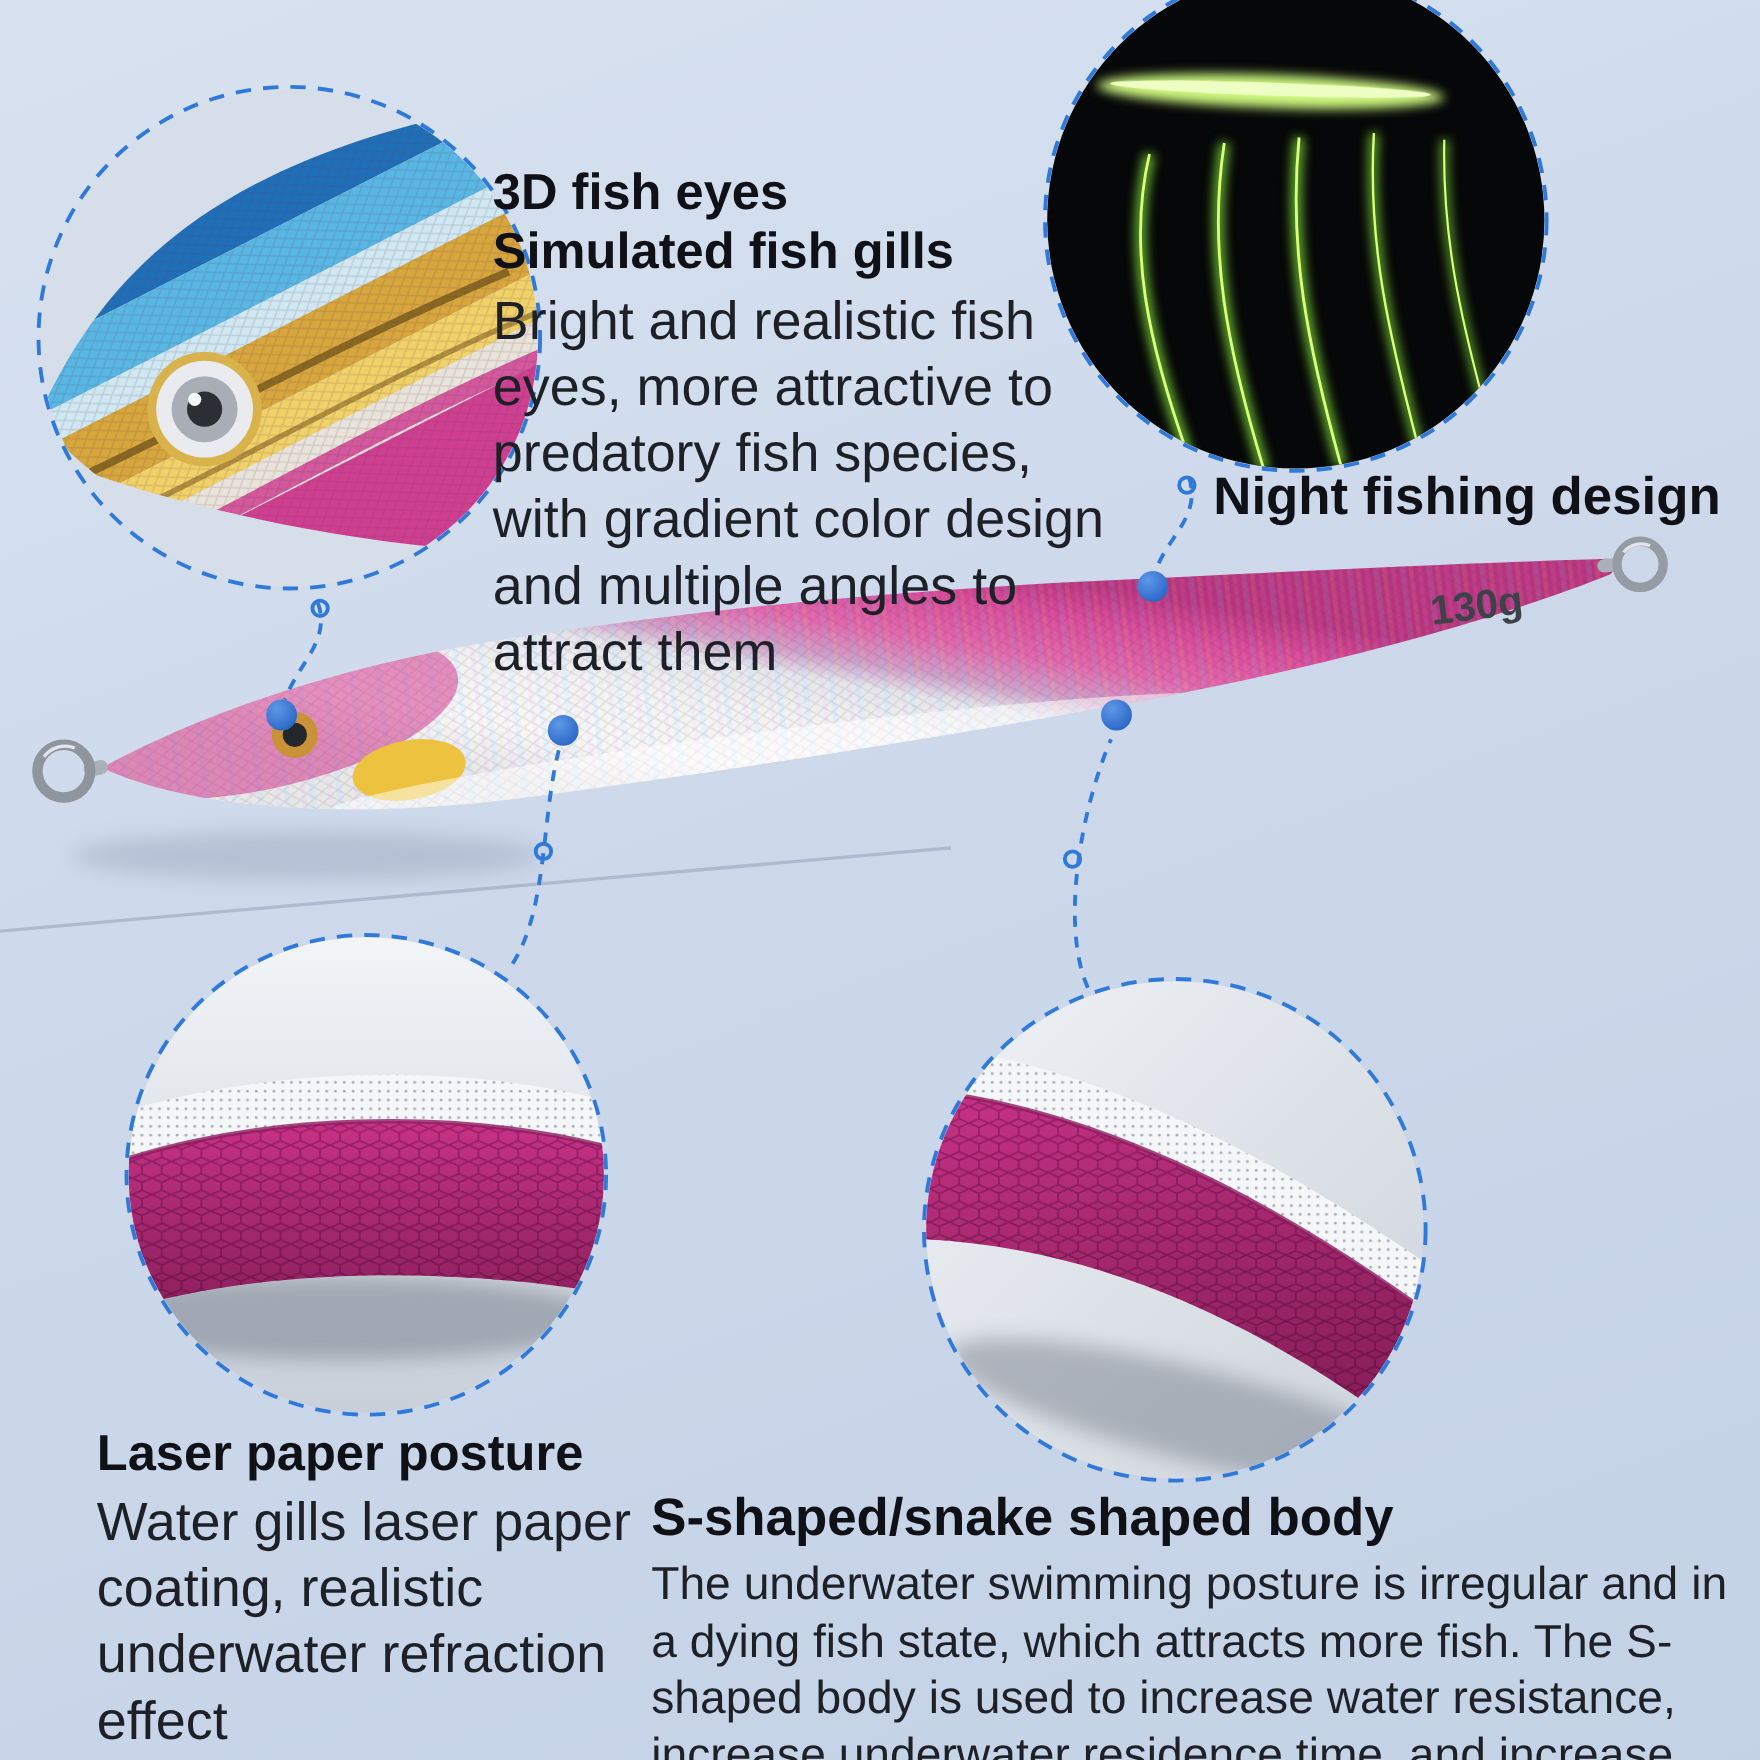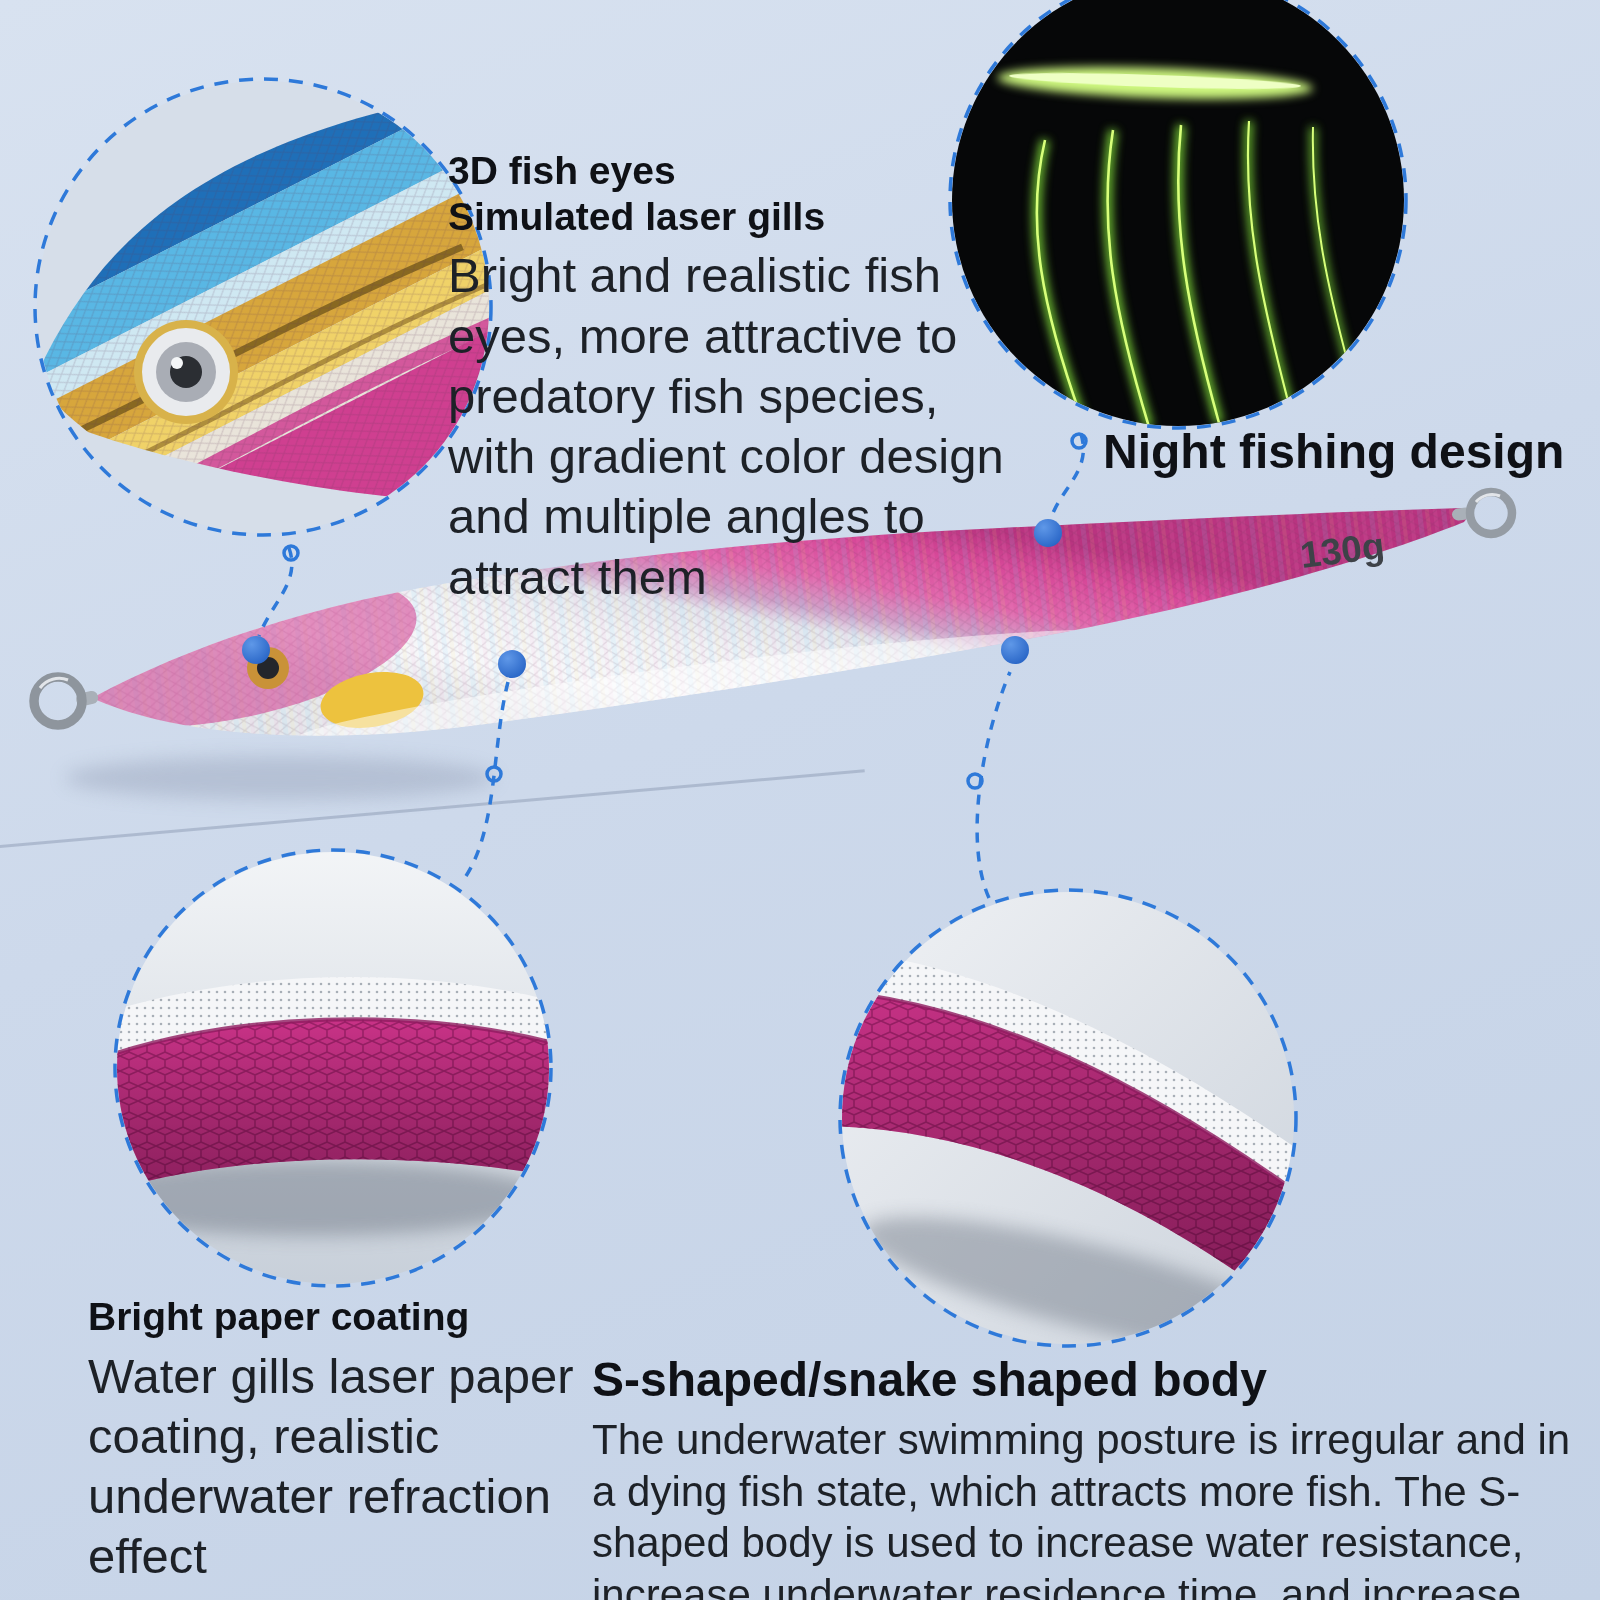--- a/index.html
+++ b/index.html
@@ -1,21 +1,21 @@
 <!DOCTYPE html>
 <html><head>
 <meta charset="utf-8">
 <style>
   html,body{margin:0;padding:0;}
   .canvas{position:relative;width:1600px;height:1600px;overflow:hidden;
     background:linear-gradient(160deg,#d8e2f0 0%,#cdd9eb 45%,#c4d2e6 100%);
     font-family:"Liberation Sans",sans-serif;}
   .abs{position:absolute;}
   .callout{position:absolute;color:#15171c;}
-  .h{font-weight:700;font-size:39px;line-height:1.17;color:#0f1116;}
+  .h{font-weight:700;font-size:46px;line-height:1.17;color:#0f1116;}
   .h.big{font-size:48px;}
   .b{font-size:49px;line-height:1.23;color:#1d2127;margin-top:6px;}
   .surface-line{position:absolute;left:-12px;top:846px;width:880px;height:3px;
     background:rgba(128,144,170,.42);transform:rotate(-5deg);transform-origin:left center;}
   svg{display:block;}
 </style>
 </head>
 <body>
 
 <div class="canvas">
@@ -230,30 +230,30 @@
     <g>
       <circle cx="256" cy="650" r="14" fill="url(#dotG)"></circle>
       <circle cx="1048" cy="533" r="14" fill="url(#dotG)"></circle>
       <circle cx="512" cy="664" r="14" fill="url(#dotG)"></circle>
       <circle cx="1015" cy="650" r="14" fill="url(#dotG)"></circle>
     </g>
   </svg>
 
   <div class="callout" style="left:448px;top:148px;width:580px">
     <div class="h">3D fish eyes</div>
-    <div class="h">Simulated laser gills</div>
+    <div class="h">Simulated fish gills</div>
     <div class="b">Bright and realistic fish eyes, more attractive to predatory fish species, with gradient color design and multiple angles to attract them</div>
   </div>
 
   <div class="callout" style="left:1103px;top:424px;width:500px">
     <div class="h big">Night fishing design</div>
   </div>
 
   <div class="callout" style="left:88px;top:1294px;width:500px">
-    <div class="h">Bright paper coating</div>
+    <div class="h">Laser paper posture</div>
     <div class="b">Water gills laser paper coating, realistic underwater refraction effect</div>
   </div>
 
   <div class="callout" style="left:592px;top:1352px;width:990px">
     <div class="h big">S-shaped/snake shaped body</div>
     <div class="b" style="font-size:42px">The underwater swimming posture is irregular and in a dying fish state, which attracts more fish. The S-shaped body is used to increase water resistance, increase underwater residence time, and increase the probability of catching fish</div>
   </div>
 
 </div>
 

